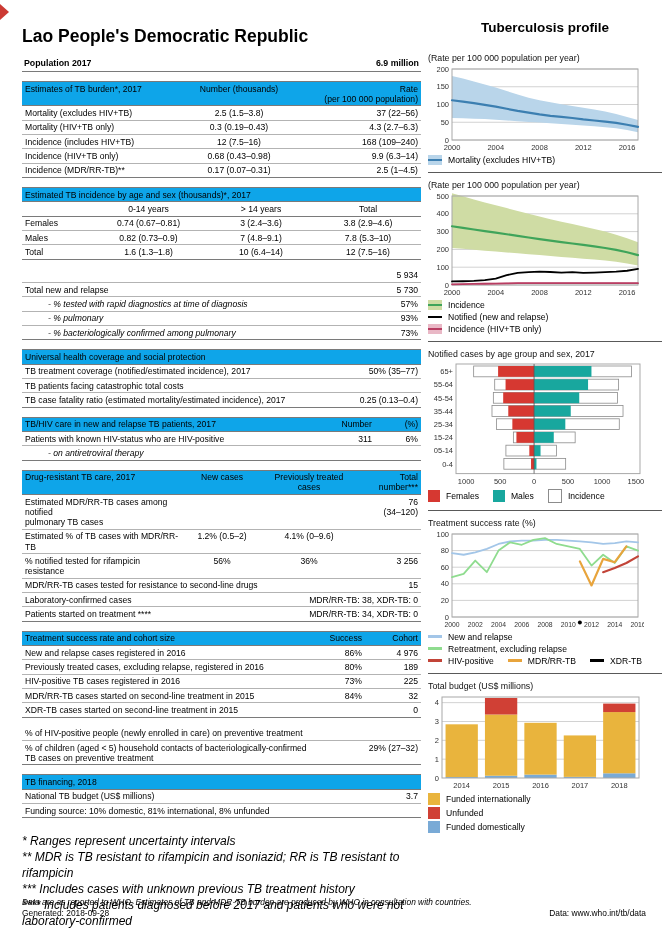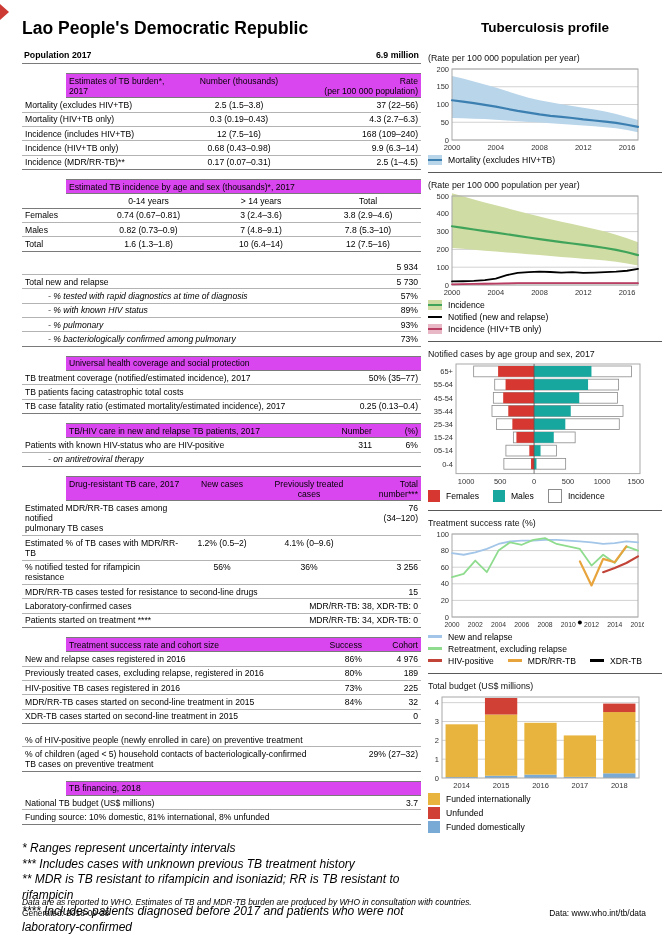--- a/index.html
+++ b/index.html
@@ -1,27 +1,27 @@
 <!DOCTYPE html>
 <html><head>
 <meta charset="utf-8">
 <style>
   html,body{margin:0;padding:0;background:#e8e8e8;}
   .page{position:relative;width:666px;height:940px;background:#ffffff;
         font-family:"Liberation Sans",sans-serif;color:#000;overflow:hidden;}
   .corner-flag{position:absolute;left:0;top:4px;width:9px;height:16px;background:#cc3a33;
                clip-path:polygon(0 0,100% 50%,0 100%);}
   
-  .left-col{position:absolute;left:22px;top:18px;width:399px;}
+  .left-col{position:absolute;left:22px;top:26px;width:399px;}
   h1{font-size:17.5px;font-weight:bold;margin:0 0 10px 0;letter-spacing:0;}
   .pop-row{display:flex;justify-content:space-between;font-size:8.8px;font-weight:bold;
            padding:1px 2px 3px 2px;border-bottom:1px solid #7a7a7a;margin-bottom:9px;}
   .tbl{margin-bottom:9px;font-size:8.6px;line-height:1.18;}
   .r{display:flex;align-items:flex-start;border-bottom:0.8px solid #b3b3b3;}
-  .r.head{background:#d946ef;border-top:1px solid #7a7a7a;border-bottom:1px solid #7a7a7a;margin-left:44px;}
+  .r.head{background:#0ea5e9;border-top:1px solid #7a7a7a;border-bottom:1px solid #7a7a7a;}
   .r.sub{border-bottom:1px solid #7a7a7a;}
   .tbl .r:last-child{border-bottom:1px solid #7a7a7a;}
   .c{padding:1.6px 3px;white-space:pre-line;}
   .it .c0{font-style:italic;}
   .ind .c0{padding-left:26px;}
   .kv .c0{flex:1;}        .kv .c1{margin-left:auto;text-align:right;}
   .t3 .c0{flex:1;}        .t3 .c1{width:110px;text-align:center;} .t3 .c2{width:118px;text-align:right;}
   .t4 .c0{width:62px;}    .t4 .c1{flex:1;text-align:center;} .t4 .c2{width:102px;text-align:center;} .t4 .c3{width:100px;text-align:center;}
   .hiv .c0{flex:1;}       .hiv .c1{width:58px;text-align:right;} .hiv .c2{width:40px;text-align:right;}
   .dr .c0{flex:1;}        .dr .c1{width:72px;text-align:center;} .dr .c2{width:90px;text-align:center;} .dr .c3{width:58px;text-align:right;}
@@ -128,24 +128,20 @@
           </div>
           <div class="r kv">
             <span class="c c0">Total new and relapse</span>
             <span class="c c1">5 730</span>
           </div>
           <div class="r kv it ind">
             <span class="c c0">- % tested with rapid diagnostics at time of diagnosis</span>
             <span class="c c1">57%</span>
           </div>
           <div class="r kv it ind">
-            <span class="c c0">- % with known HIV status</span>
-            <span class="c c1">89%</span>
-          </div>
-          <div class="r kv it ind">
             <span class="c c0">- % pulmonary</span>
             <span class="c c1">93%</span>
           </div>
           <div class="r kv it ind">
             <span class="c c0">- % bacteriologically confirmed among pulmonary</span>
             <span class="c c1">73%</span>
           </div>
         </div>
         <div class="tbl">
           <div class="r full head">
@@ -275,22 +271,22 @@
             <span class="c c1">3.7</span>
           </div>
           <div class="r kv">
             <span class="c c0">Funding source: 10% domestic, 81% international, 8% unfunded</span>
             <span class="c c1"></span>
           </div>
         </div>
       </div>
     <div id="footnotes">
         <div>* Ranges represent uncertainty intervals</div>
+        <div>** MDR is TB resistant to rifampicin and isoniazid; RR is TB resistant to rifampicin</div>
         <div>*** Includes cases with unknown previous TB treatment history</div>
-        <div>** MDR is TB resistant to rifampicin and isoniazid; RR is TB resistant to rifampicin</div>
         <div>**** Includes patients diagnosed before 2017 and patients who were not laboratory-confirmed</div>
       </div>
   </div>
 
   <div class="right-col">
     <h2>Tuberculosis profile</h2>
     <div id="charts">
         <div>
           <div class="chart-title">(Rate per 100 000 population per year)</div>
           <svg width="216" height="88" viewBox="0 0 216 88">

